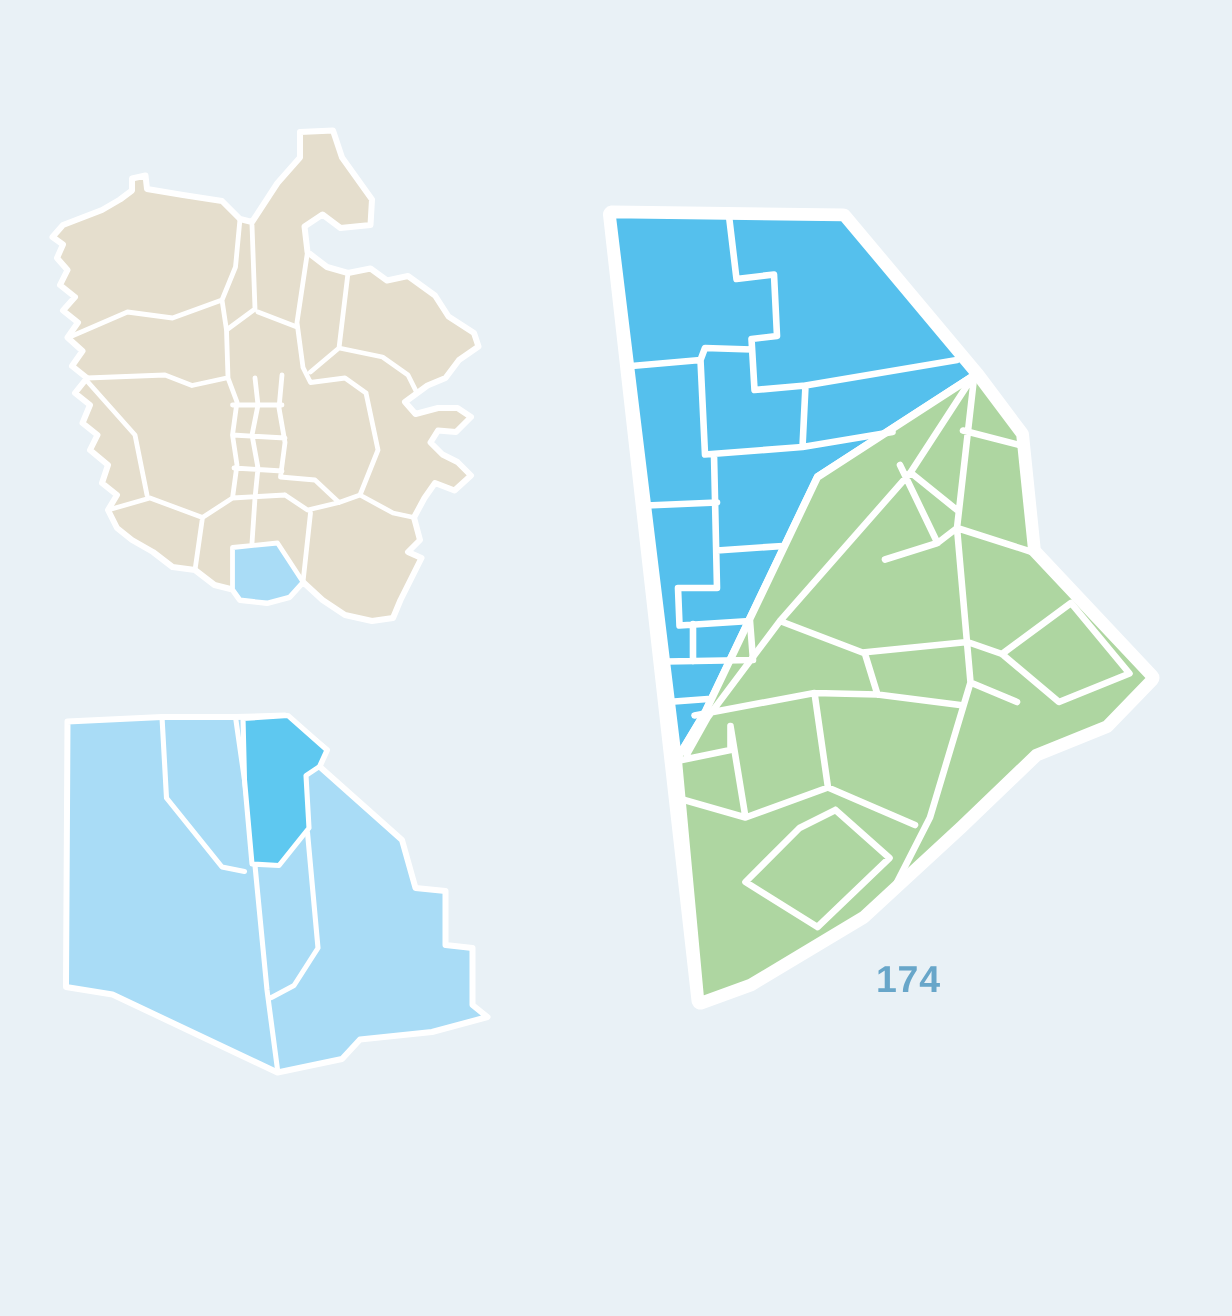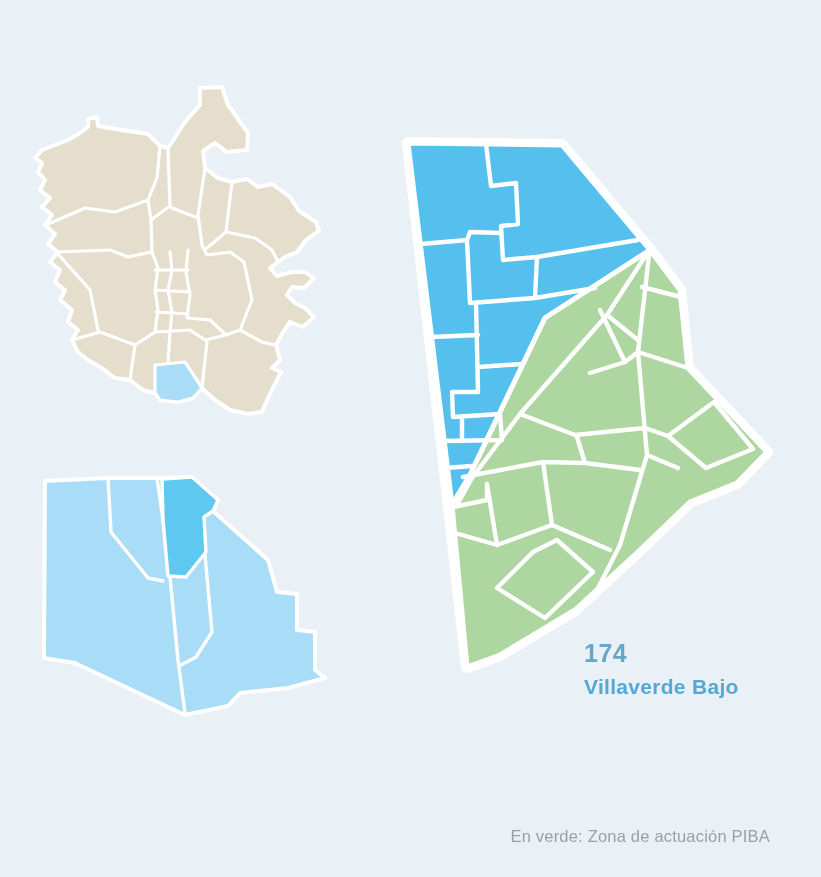--- a/index.html
+++ b/index.html
@@ -61,17 +61,15 @@
         <path class="ln-main" d="M486,144 L491,186 L516,183 L518,224 L501,226 L503,260 L537,257 M537,257 L535,298 M537,257 L638,240 M535,298 L595,288 M421,244 L467,240 L470,232 L501,233 M467,240 L470,303 M470,303 L535,298 M476,303 L478,392 M431,337 L478,335 M478,367 L522,364 M452,392 L478,392 M452,392 L453,417 M453,417 L500,414 M500,414 L502,440 M444,441 L502,440 M462,416 L462,441 M445,468 L472,466"></path>
       </g>
       <g class="lines">
         <path class="ln-main" d="M648,252 L607,315 L520,414 L472,478 L458,503 M649,255 L638,352 L647,455 L620,545 L594,596 M607,315 L638,340 M638,352 L688,368 M520,414 L575,435 L645,428 M645,428 L668,436 M668,436 L714,402 L753,449 L706,468 L668,436 M463,477 L543,462 L585,463 L640,470 M577,437 L585,463 M487,484 L497,545 M543,462 L552,525 M533,552 L497,588 L545,618 M533,552 L557,540 M557,540 L593,572 L545,618 M455,533 L497,545 L552,525 M453,507 L487,500 L487,484 M600,310 L625,362 M625,362 L590,373 M625,362 L638,352 M642,287 L681,297 M647,455 L678,468 M552,525 L610,550"></path>
       </g>
     </g>
   </svg>
 
   <div class="label-block">
     <div class="area-code">174</div>
-    <div class="district-name">Villaverde Bajo</div>
   </div>
 
-  <div class="legend-note">En verde: Zona de actuación PIBA</div>
 </div>
 
 </body></html>

